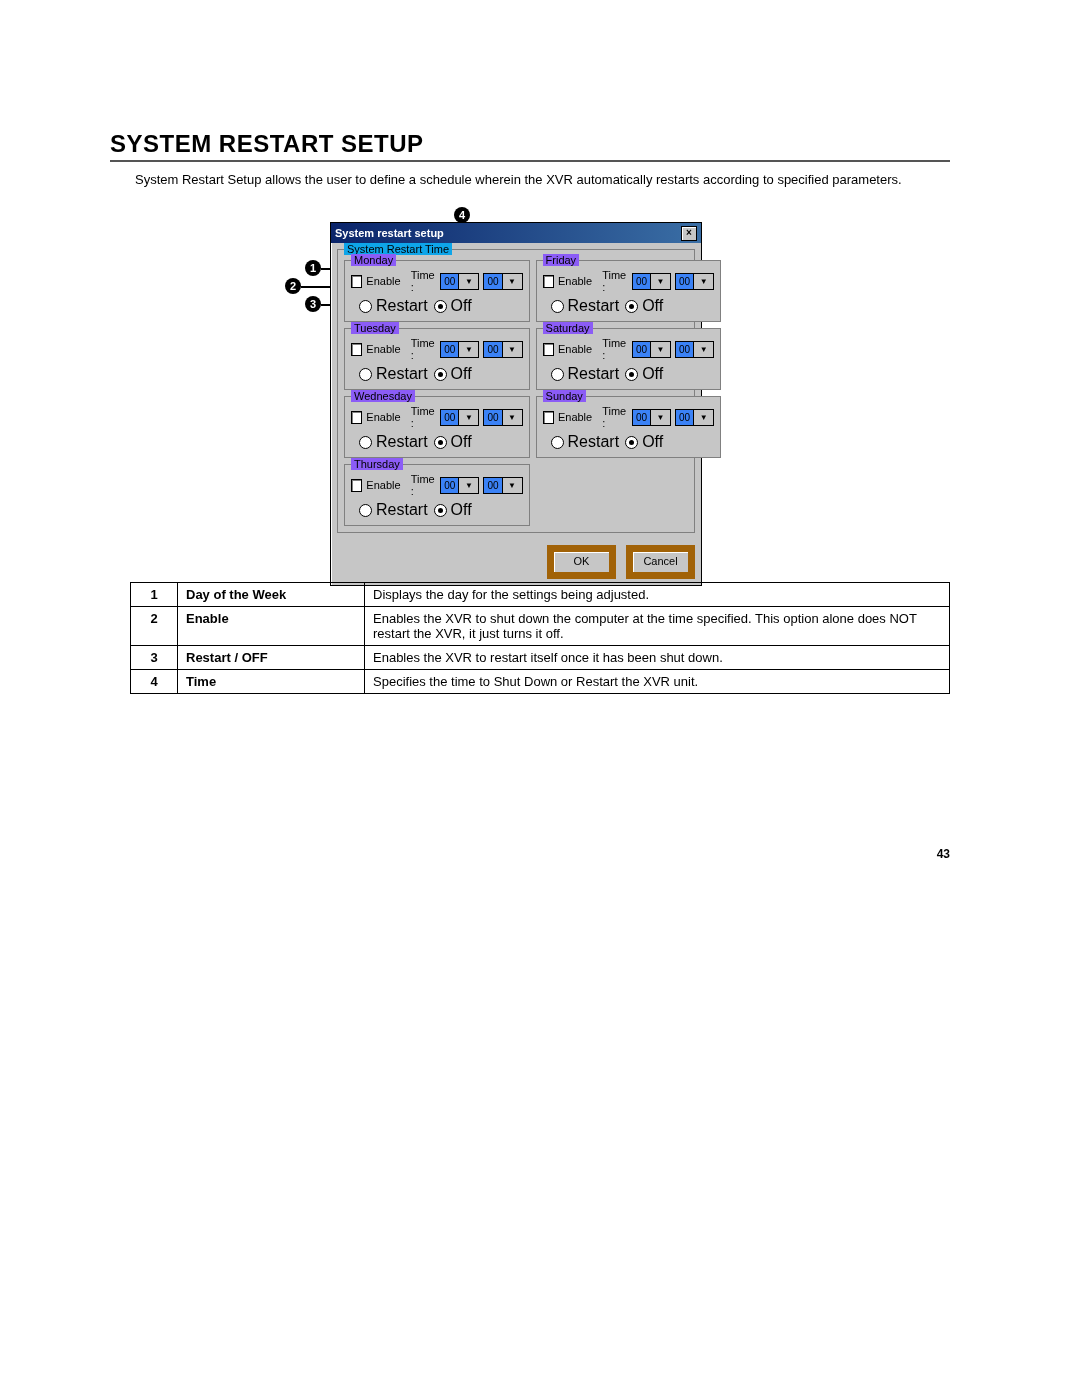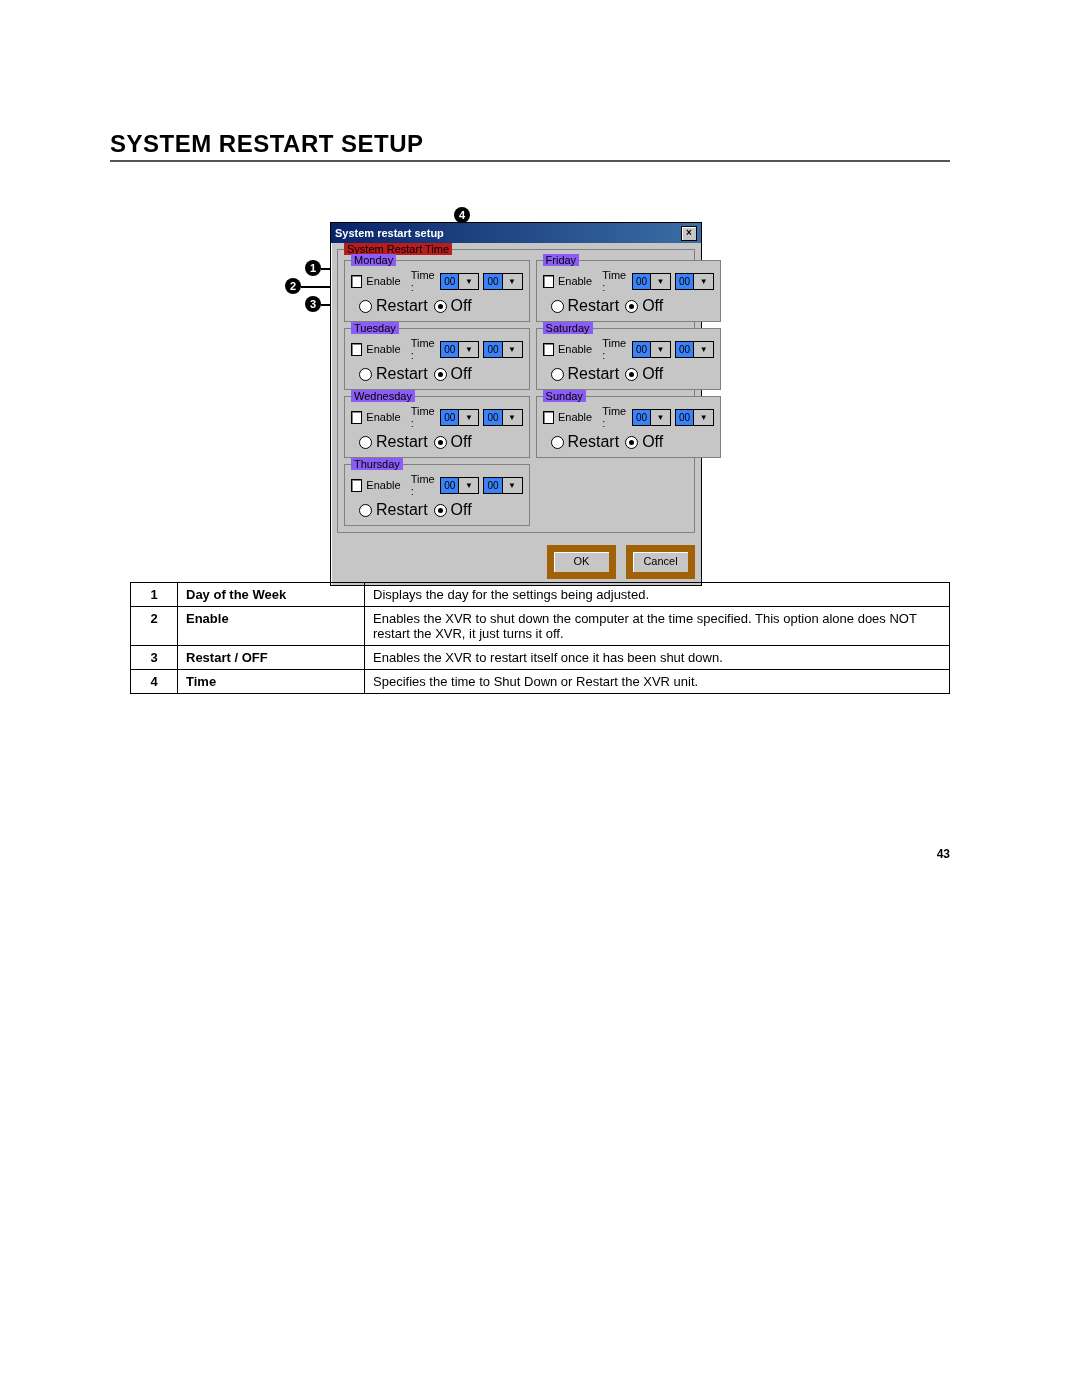--- a/index.html
+++ b/index.html
@@ -77,21 +77,21 @@
   .groupbox {
     margin: 6px;
     border: 1px solid #808080;
     border-top-color:#fff0;
     position: relative;
     padding: 10px 6px 6px 6px;
   }
   .groupbox > .gb-label {
     position:absolute;
     top:-7px; left:6px;
-    background:#b91c1c;
+    background:#0ea5e9;
     padding:0 3px;
     font-size:11px;
   }
   .groupbox.outer { border:1px solid #808080; }
   .days-grid {
     display:grid;
     grid-template-columns: 1fr 1fr;
     gap:6px;
   }
   .daybox {
@@ -173,20 +173,21 @@
     font-size:12px;
     font-weight:bold;
   }
 </style>
 </head>
 <body>
 
 <div class="page">
   <div class="title">SYSTEM RESTART SETUP</div>
   <div class="title-rule"></div>
+  <div class="intro">System Restart Setup allows the user to define a schedule wherein the XVR automatically restarts according to specified parameters.</div>
 
   <div class="callouts">
     <div class="bubble" style="left:454px;top:207px">4</div>
     <div class="lead" style="left:462px;top:223px;width:2px;height:53px"></div>
     <div class="arrowhead" style="left:458px;top:276px;border-top:6px solid #000"></div>
 
     <div class="bubble" style="left:305px;top:260px">1</div>
     <div class="lead" style="left:321px;top:268px;width:38px;height:2px"></div>
 
     <div class="bubble" style="left:285px;top:278px">2</div>

